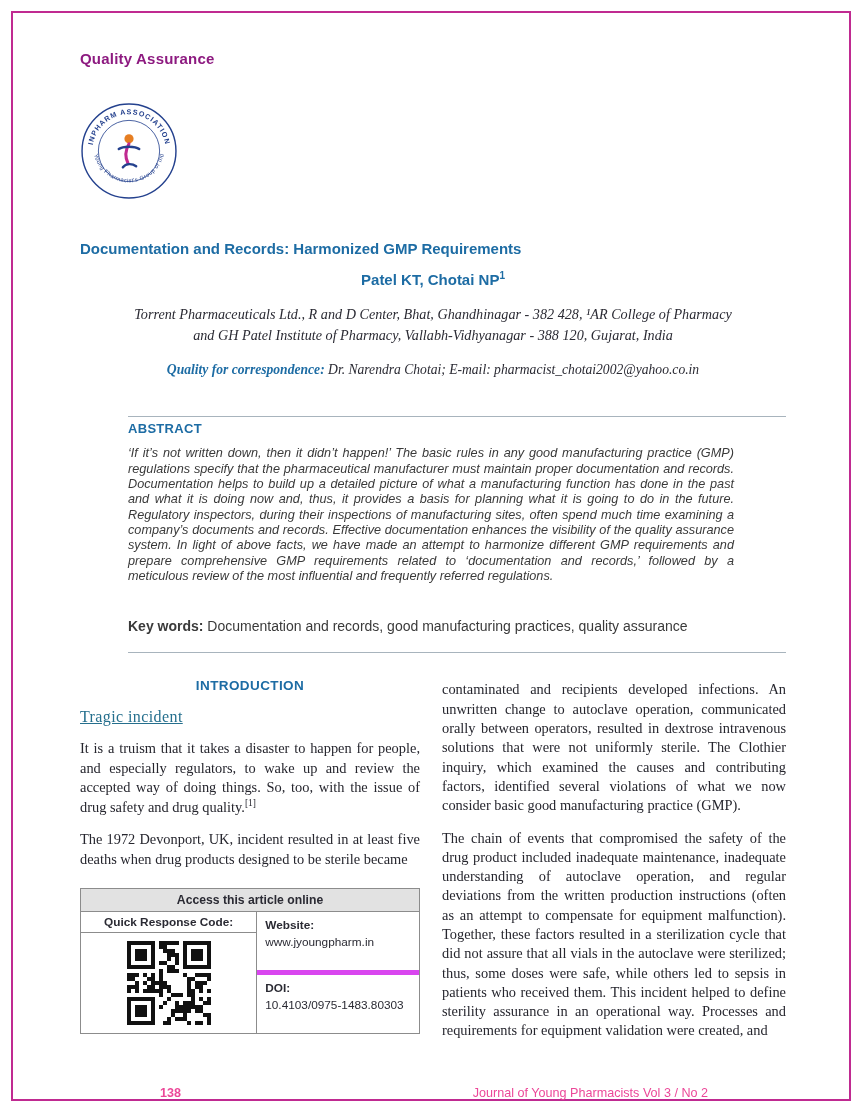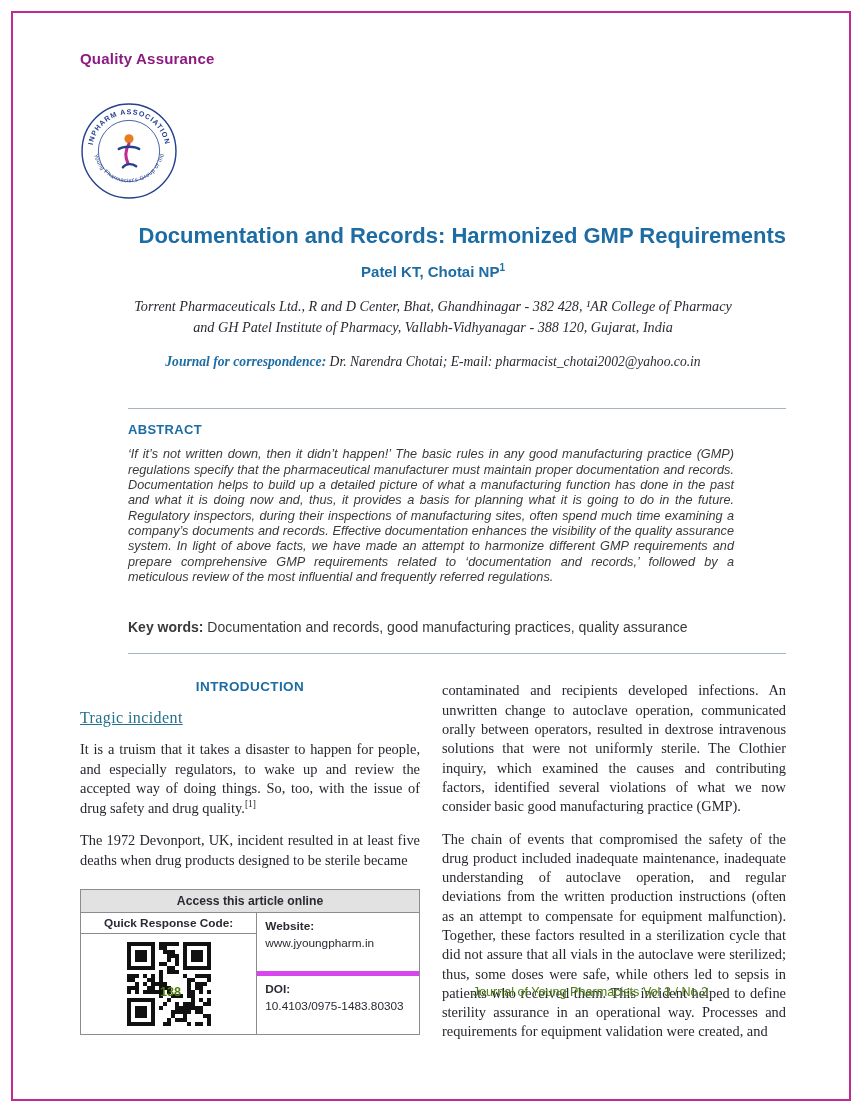--- a/index.html
+++ b/index.html
@@ -10,33 +10,33 @@
   .frame{position:absolute;inset:11px;border:2px solid #c02a91;pointer-events:none;}
   .content{position:absolute;left:80px;right:76px;top:50px;}
 
   .category{font-size:15px;font-weight:bold;color:#8d1a80;letter-spacing:.2px;}
 
   .header-row{display:flex;justify-content:space-between;align-items:center;margin-top:34px;height:100px;}
   .logo{width:98px;height:98px;}
   .jyp{font-family:"Liberation Serif",serif;font-weight:bold;font-size:58px;
        color:#b5c8e2;letter-spacing:3px;line-height:1;padding-right:2px;}
 
-  .title{margin:22px 0 0 0;text-align:right;font-size:22px;font-weight:bold;color:#1d6ca4;}
+  .title{margin:39px 0 0 0;text-align:left;font-size:15px;font-weight:bold;color:#1d6ca4;}
   .authors{margin-top:13px;text-align:center;font-size:15px;font-weight:bold;color:#1d6ca4;}
   .authors sup{font-size:10px;}
   .affiliation{margin-top:16px;text-align:center;font-family:"Liberation Serif",serif;
                font-style:italic;font-size:14.2px;line-height:1.45;color:#2a2a33;}
   .correspondence{margin-top:17px;text-align:center;font-family:"Liberation Serif",serif;
                   font-style:italic;font-size:13.6px;}
   .corr-label{color:#1d6ca4;font-weight:bold;}
   .corr-text{color:#2a2a33;}
 
   .abstract-wrap{margin-top:38px;margin-left:48px;}
   .rule{border:none;border-top:1px solid #a8b4bd;margin:0;}
-  .abs-head{margin-top:13px;font-size:13px;font-weight:bold;color:#1d6ca4;letter-spacing:.3px;}
+  .abs-head{margin-top:4px;font-size:13px;font-weight:bold;color:#1d6ca4;letter-spacing:.3px;}
   .abs-text{margin:10px 52px 0 0;font-size:12.7px;line-height:1.21;text-align:justify;color:#3a3a3a;font-style:italic;}
   .keywords{margin:34px 52px 0 0;font-size:14px;color:#3a3a3a;}
   .kw-label{font-weight:bold;}
   .abstract-wrap .rule:last-child{margin-top:18px;}
 
   .columns{display:flex;gap:22px;margin-top:25px;}
   .col-left{width:340px;flex:0 0 340px;}
   .col-right{flex:1;}
   .sec-head{text-align:center;font-size:13.5px;font-weight:bold;color:#1d6ca4;letter-spacing:.4px;}
   .sub-head{margin-top:15px;font-family:"Liberation Serif",serif;font-size:16px;
@@ -52,22 +52,22 @@
   .ab-body{display:flex;}
   .ab-left{width:52%;border-right:1px solid #8c8c8c;display:flex;flex-direction:column;}
   .ab-qr-label{border-bottom:1px solid #8c8c8c;text-align:center;font-weight:bold;padding:3px 0;}
   .ab-qr{flex:1;display:flex;align-items:center;justify-content:center;padding:8px 0;}
   .ab-right{width:48%;display:flex;flex-direction:column;}
   .ab-cell{flex:1;padding:6px 8px;}
   .ab-cell.first{border-bottom:5px solid #d946ef;}
   .ab-lbl{font-weight:bold;}
   .ab-val{margin-top:3px;}
 
-  .footer{position:absolute;left:80px;right:78px;top:935px;display:flex;
-          justify-content:space-between;font-size:12.6px;color:#4d7c0f;}
+  .footer{position:absolute;left:80px;right:78px;top:1036px;display:flex;
+          justify-content:space-between;font-size:12.6px;color:#ec4899;}
   .page-num{font-weight:bold;}
 
   .logo-ring{fill:none;stroke:#24418e;stroke-width:1.4;}
   .logo-ring2{fill:none;stroke:#24418e;stroke-width:.8;}
   .logo-arc-text{font-size:7px;font-weight:bold;fill:#24418e;letter-spacing:1px;}
   .logo-arc-text2{font-size:5.6px;fill:#24418e;letter-spacing:.4px;}
 </style>
 </head>
 <body>
 
@@ -103,21 +103,21 @@
   <h1 class="title">Documentation and Records: Harmonized GMP Requirements</h1>
 
   <div class="authors"><span>Patel KT, Chotai NP</span><sup>1</sup></div>
 
   <div class="affiliation">
     <div>Torrent Pharmaceuticals Ltd., R and D Center, Bhat, Ghandhinagar - 382 428, ¹AR College of Pharmacy</div>
     <div>and GH Patel Institute of Pharmacy, Vallabh-Vidhyanagar - 388 120, Gujarat, India</div>
   </div>
 
   <div class="correspondence">
-    <span class="corr-label">Journal for correspondence:</span><span class="corr-text"> Dr. Narendra Chotai; E-mail: pharmacist_chotai2002@yahoo.co.in</span>
+    <span class="corr-label">Quality for correspondence:</span><span class="corr-text"> Dr. Narendra Chotai; E-mail: pharmacist_chotai2002@yahoo.co.in</span>
   </div>
 
   <div class="abstract-wrap">
     <hr class="rule">
     <div class="abs-head">ABSTRACT</div>
     <p class="abs-text">‘If it’s not written down, then it didn’t happen!’ The basic rules in any good manufacturing practice (GMP) regulations specify that the pharmaceutical manufacturer must maintain proper documentation and records. Documentation helps to build up a detailed picture of what a manufacturing function has done in the past and what it is doing now and, thus, it provides a basis for planning what it is going to do in the future. Regulatory inspectors, during their inspections of manufacturing sites, often spend much time examining a company’s documents and records. Effective documentation enhances the visibility of the quality assurance system. In light of above facts, we have made an attempt to harmonize different GMP requirements and prepare comprehensive GMP requirements related to ‘documentation and records,’ followed by a meticulous review of the most influential and frequently referred regulations.</p>
     <p class="keywords"><span class="kw-label">Key words:</span><span> Documentation and records, good manufacturing practices, quality assurance</span></p>
     <hr class="rule">
   </div>
 

